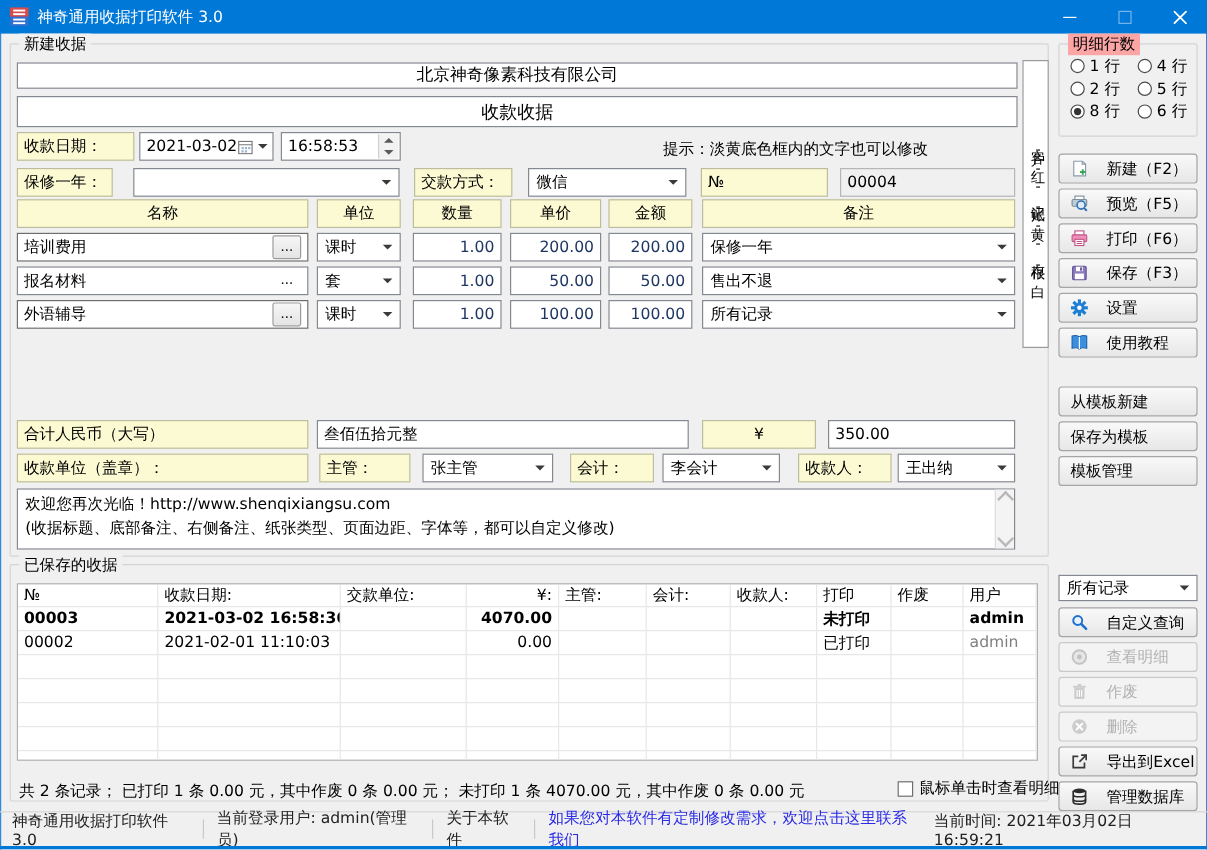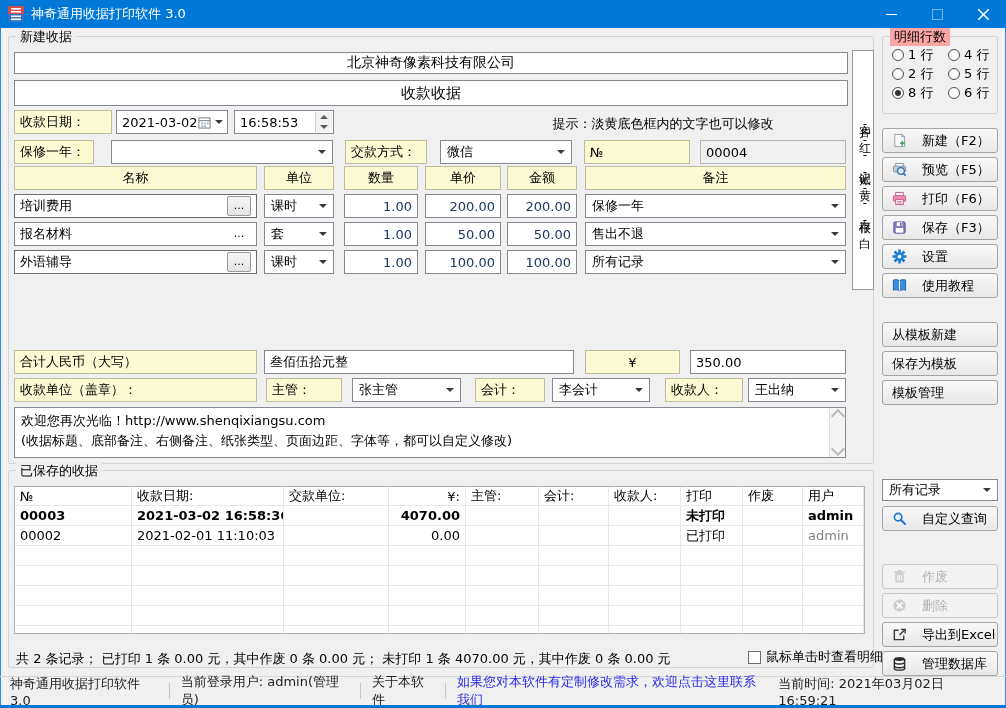--- a/index.html
+++ b/index.html
@@ -314,20 +314,27 @@
     <span>所有记录</span>
       <span class="arr"></span>
   </div>
   <div class="btn" style="top:506px">
     <svg width="15" height="15" viewBox="0 0 16 16">
         <circle cx="6.5" cy="6.5" r="4" fill="#eaf3fc" stroke="#1f6fd0" stroke-width="1.7"></circle>
         <path d="M9.6 9.6l4.4 4.4" stroke="#1f6fd0" stroke-width="2.2" stroke-linecap="round"></path>
       </svg>
     <span>自定义查询</span>
   </div>
+  <div class="btn dis" style="top:535px">
+    <svg width="15" height="15" viewBox="0 0 16 16">
+        <circle cx="8" cy="8" r="6" fill="#e6e6e6" stroke="#c2c2c2" stroke-width="1.6"></circle>
+        <circle cx="8" cy="8" r="2.2" fill="#c2c2c2"></circle>
+      </svg>
+    <span>查看明细</span>
+  </div>
   <div class="btn dis" style="top:564px">
     <svg width="15" height="15" viewBox="0 0 16 16">
         <rect x="3.5" y="4.5" width="9" height="10" rx="1" fill="#cccccc"></rect>
         <rect x="2.5" y="2.6" width="11" height="1.8" fill="#cccccc"></rect>
         <rect x="6.5" y="1" width="3" height="2" fill="#cccccc"></rect>
         <path d="M6 6.5v6M8 6.5v6M10 6.5v6" stroke="#fff"></path>
       </svg>
     <span>作废</span>
   </div>
   <div class="btn dis" style="top:593px">

